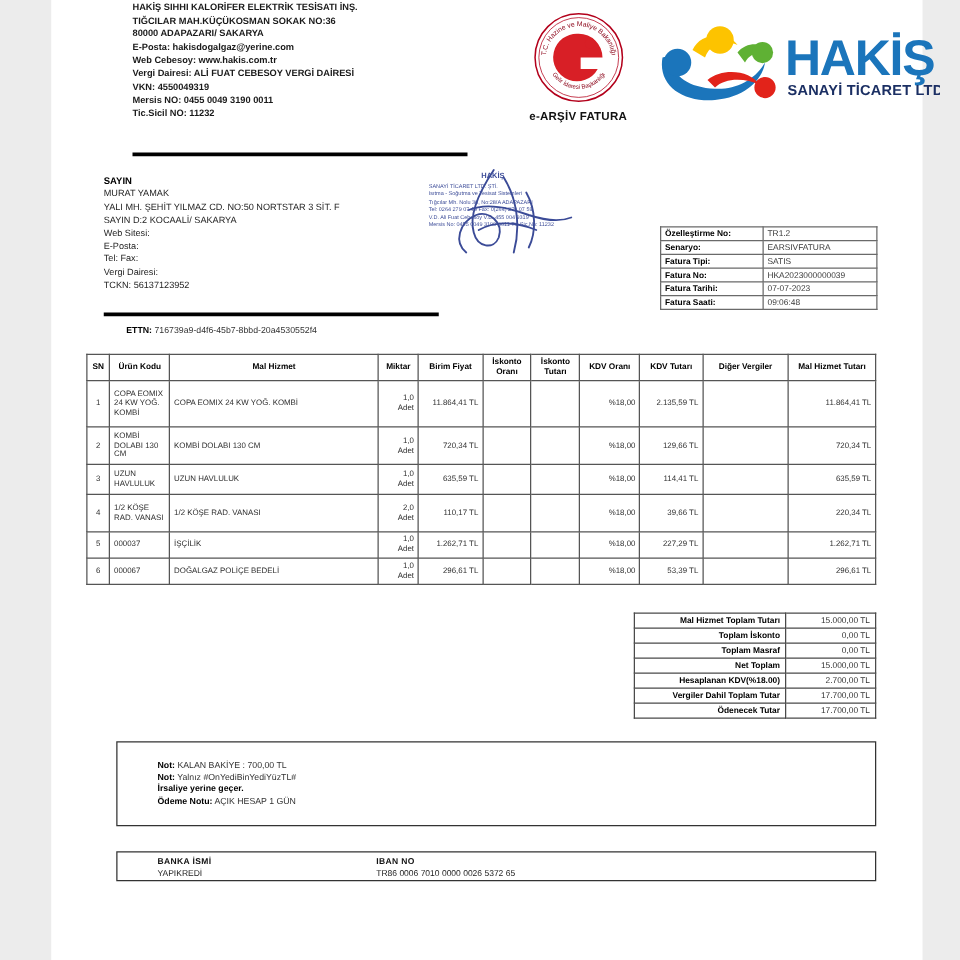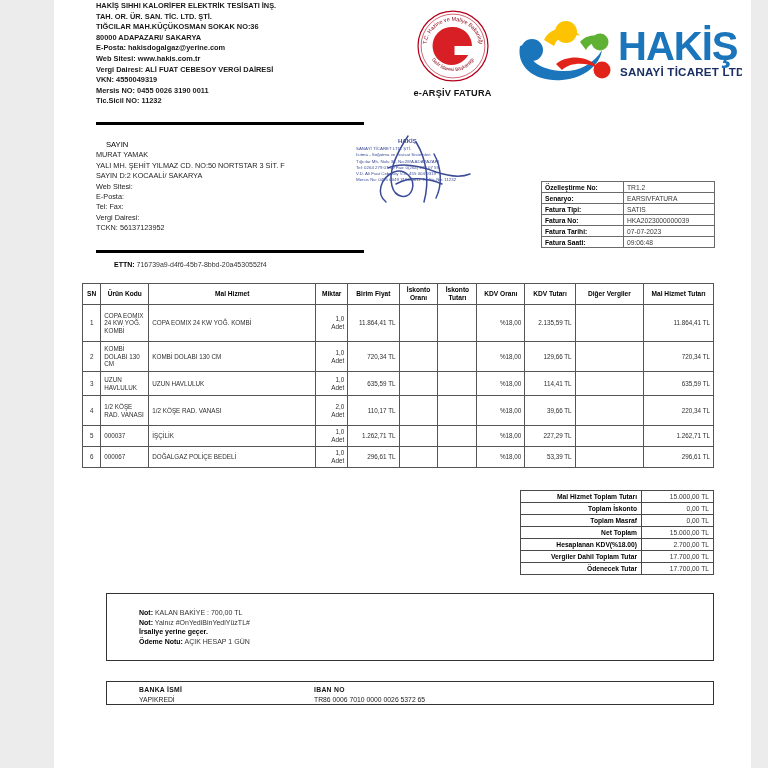--- a/index.html
+++ b/index.html
@@ -4,23 +4,24 @@
 <style>
   * { box-sizing: border-box; margin: 0; padding: 0; }
   html, body {
     width: 768px; height: 768px;
     background: #ececec;
     font-family: "Liberation Sans", sans-serif;
     overflow: hidden;
   }
   .page {
     position: absolute;
-    left: 54px; top: 0;
+    left: 41px; top: 0;
     width: 697px; height: 768px;
     background: #ffffff;
+    padding-left: 23px;
   }
 
   
   .header { position: relative; height: 122px; }
   .seller-block {
     position: absolute; left: 42px; top: 1px;
     width: 300px;
     font-size: 7.4px; line-height: 10.6px; color: #1a1a1a;
   }
   .seller-block .bold { font-weight: bold; }
@@ -44,21 +45,21 @@
     position: absolute; left: 42px; width: 268px;
     height: 3px; background: #000;
   }
 
   
   .buyer-block {
     position: absolute; left: 42px; top: 140px;
     width: 300px;
     font-size: 7.3px; line-height: 10.4px; color: #242424;
   }
-  .buyer-block .name-lbl { font-weight: normal; font-size: 7.6px; color: #000; margin-left: 10px; }
+  .buyer-block .name-lbl { font-weight: bold; font-size: 7.6px; color: #000; }
   .buyer-block .ln { white-space: nowrap; }
 
   .ettn {
     position: absolute; left: 60px; top: 261px;
     font-size: 7px; color: #333;
   }
   .ettn b { color: #000; }
 
   
   .stamp {
@@ -161,28 +162,27 @@
 </style>
 </head>
 <body>
 
 <div class="page">
 
   <div class="header">
 
     <div class="seller-block">
       <div class="ln bold">HAKİŞ SIHHI KALORİFER ELEKTRİK TESİSATI İNŞ.</div>
-      <div class="ln bold">TAH. OR. ÜR. SAN. TİC. LTD. ŞTİ.</div>
       <div class="ln bold">TIĞCILAR MAH.KÜÇÜKOSMAN  SOKAK NO:36</div>
       <div class="ln bold">80000 ADAPAZARI/ SAKARYA</div>
       <div class="ln bold">E-Posta: hakisdogalgaz@yerine.com</div>
-      <div class="ln bold">Web Sitesi: www.hakis.com.tr</div>
+      <div class="ln bold">Web Cebesoy: www.hakis.com.tr</div>
       <div class="ln bold">Vergi Dairesi: ALİ FUAT CEBESOY VERGİ DAİRESİ</div>
       <div class="ln bold">VKN: 4550049319</div>
-      <div class="ln bold">Mersis NO: 0455 0026 3190 0011</div>
+      <div class="ln bold">Mersis NO: 0455 0049 3190 0011</div>
       <div class="ln bold">Tic.Sicil NO: 11232</div>
     </div>
 
     <div class="earsiv-wrap">
       <svg class="gib-seal" width="76" height="76" viewBox="0 0 100 100">
         <circle cx="50" cy="50" r="46" fill="#ffffff" stroke="#b3001b" stroke-width="1.6"></circle>
         <circle cx="50" cy="50" r="42" fill="#ffffff" stroke="#b3001b" stroke-width="0.8"></circle>
         <path id="arcTop" d="M 15 52 A 35 35 0 0 1 85 52" fill="none"></path>
         <path id="arcBot" d="M 17 50 A 33 33 0 0 0 83 50" fill="none"></path>
         <text font-size="7.2" fill="#8a0016" font-family="Liberation Sans, sans-serif">

